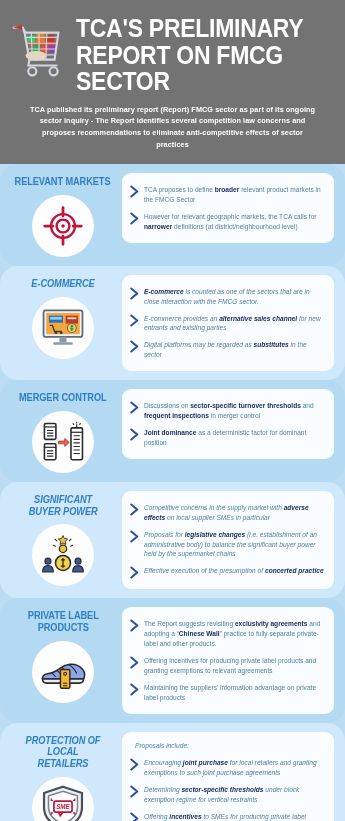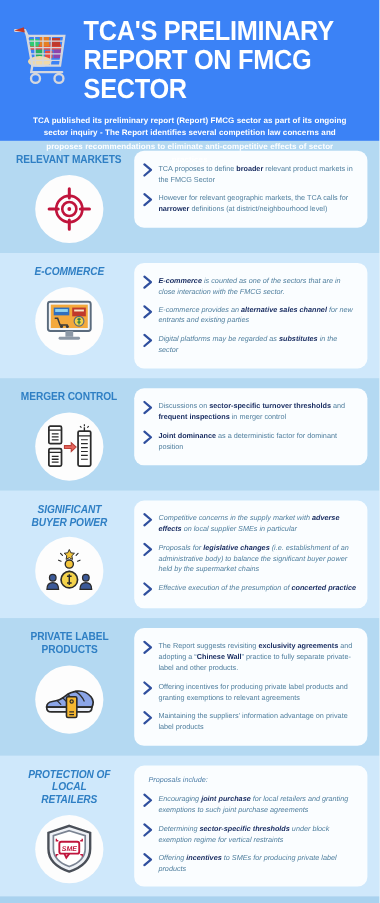--- a/index.html
+++ b/index.html
@@ -13,22 +13,22 @@
   .page {
     position: relative;
     width: 345px;
     height: 821px;
     background: #bcdcf2;
   }
 
   
   .header {
     position: relative;
-    height: 128px;
-    background: #3b82f6;
+    height: 164px;
+    background: #737373;
     padding: 10px 10px 0 10px;
   }
   .header-top {
     display: flex;
     align-items: flex-start;
     gap: 4px;
     padding-top: 3px;
   }
   .cart-icon {
     flex: 0 0 auto;
@@ -58,20 +58,21 @@
     padding: 9px 17px 0 17px;
     letter-spacing: 0.06px;
   }
 
   
   .section {
     display: flex;
     align-items: flex-start;
     padding: 9px 11px 9px 8px;
     gap: 4px;
+    border-radius: 18px;
   }
   .sec-a { background: #b4d9f2; }
   .sec-b { background: #cfe8fb; font-style: italic; }
 
   .sec-left {
     flex: 0 0 110px;
     display: flex;
     flex-direction: column;
     align-items: center;
     padding-top: 3px;

